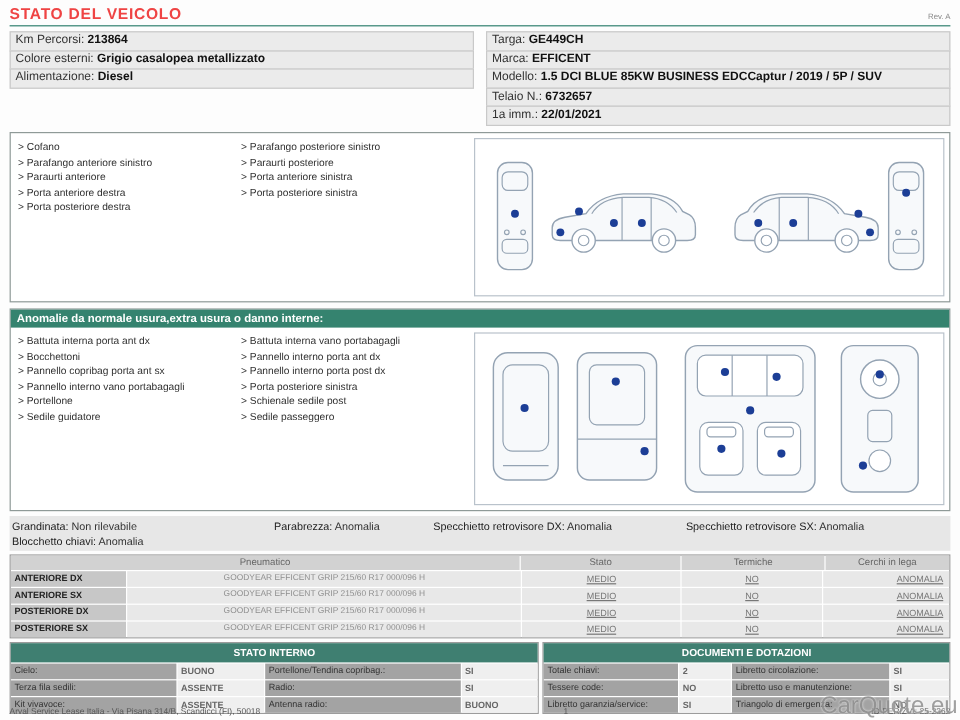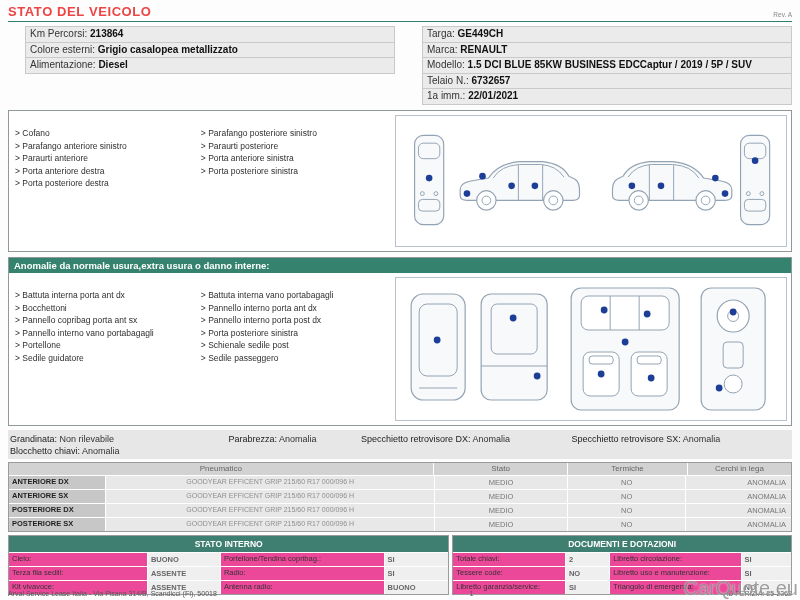--- a/index.html
+++ b/index.html
@@ -7,30 +7,30 @@
   body { width:800px; height:600px; font-family:"Liberation Sans", sans-serif; color:#333; }
   .page { position:relative; width:800px; height:600px; background:#fdfdfd; overflow:hidden; padding:4px 8px; }
 
   
   .hdr { display:flex; justify-content:space-between; align-items:flex-end; border-bottom:1.5px solid #31806f; padding-bottom:2px; }
   .title { color:#ef4444; font-weight:bold; font-size:13px; letter-spacing:.6px; }
   .rev { font-size:6.5px; color:#888; padding-bottom:1px; }
 
   
   .info { display:flex; gap:10px; margin-top:5px; }
-  .info-col { width:50%;margin-left:17px; }
+  .info-col { width:50%; }
   .irow { background:#ebebeb; border:1px solid #c9c9c9; margin-top:-1px; padding:1px 4px; font-size:10px; line-height:1.25; min-height:13px; }
   .ilab { color:#333; }
   .ival { font-weight:bold; color:#111; }
 
   
   .box { border:1px solid #8f9a98; margin-top:5px; background:#fff; }
   .box-hdr { background:#35836f; color:#fff; font-weight:bold; font-size:9.5px; padding:2px 5px; }
   .box-body { display:flex; }
-  .lists { flex:1; display:flex; padding:16px 4px 2px 6px; }
+  .lists { flex:1; display:flex; padding:5px 4px 2px 6px; }
   .lcol { flex:1; padding-right:4px; }
   .li { font-size:8.5px; color:#2f2f2f; line-height:1.3; margin:1.5px 0; padding-left:10px; text-indent:-10px; }
   .li::before { content:"> "; }
   .diagram { flex:1.05; border:1px solid #b9c2cb; margin:4px; background:#fff; }
   .ext-body { height:140px; }
   .int-body { height:152px; }
   .diagram svg { width:100%; height:100%; display:block; }
 
   
   .summary { margin-top:4px; background:#e7e7e7; padding:3px 2px 2px 2px; font-size:9px; color:#222; }
@@ -38,31 +38,31 @@
   .sitem .slab { color:#222; }
   .sitem .sval { color:#333; }
 
   
   .tires { margin-top:3px; border:1px solid #9b9b9b; background:#fff; }
   .trow { display:flex; gap:1px; margin-top:1px; }
   .trow:first-child { margin-top:0; }
   .th { background:#d2d2d2; color:#666; font-size:8px; text-align:center; padding:1.5px 2px; }
   .tl { background:#c7c7c7; color:#222; font-weight:bold; font-size:7.5px; padding:1.5px 3px; }
   .ts { background:#e8e8e8; color:#8f8f8f; font-size:7px; text-align:center; padding:2px 2px; }
-  .tv { background:#e8e8e8; color:#777; font-size:7.5px; text-align:center; padding:2px 2px; }
+  .tv { background:#e8e8e8; color:#777; font-size:7.5px; text-align:center; padding:2px 2px;text-decoration:underline; }
   .tv.right { text-align:right; padding-right:5px; }
 
   
   .bottom { display:flex; gap:3px; margin-top:3px; align-items:flex-start; }
   .btable { border:1px solid #9b9b9b; background:#fff; }
   .btable.left { width:56.5%; }
   .btable.right { width:43.5%; }
   .bt-hdr { background:#3f7f71; color:#fff; font-weight:bold; font-size:8.5px; text-align:center; padding:3px 2px; }
   .brow { display:flex; gap:1px; margin-top:1px; }
-  .bl { background:#ec4899; color:#333; font-size:7.5px; padding:1.5px 3px; white-space:nowrap; overflow:hidden; }
+  .bl { background:#a3a3a3; color:#333; font-size:7.5px; padding:1.5px 3px; white-space:nowrap; overflow:hidden; }
   .bv { background:#efefef; color:#666; font-weight:bold; font-size:7.5px; padding:2px 3px; }
 
   
   .footer { position:absolute; left:8px; right:8px; bottom:3px; display:flex; justify-content:space-between; font-size:7px; color:#555; }
   .watermark { position:absolute; right:2px; bottom:0px; font-size:20px; color:#919191; opacity:.85; z-index:5; text-shadow:0 0 2px #fff; }
 
   .shape { stroke:#94a3b3; }
 </style>
 </head>
 <body>
@@ -75,21 +75,21 @@
   </div>
 
   <div class="info">
     <div class="info-col">
       <div class="irow"><span class="ilab">Km Percorsi:</span> <span class="ival">213864</span></div>
       <div class="irow"><span class="ilab">Colore esterni:</span> <span class="ival">Grigio casalopea metallizzato</span></div>
       <div class="irow"><span class="ilab">Alimentazione:</span> <span class="ival">Diesel</span></div>
     </div>
     <div class="info-col">
       <div class="irow"><span class="ilab">Targa:</span> <span class="ival">GE449CH</span></div>
-      <div class="irow"><span class="ilab">Marca:</span> <span class="ival">RENAULT</span></div>
+      <div class="irow"><span class="ilab">Marca:</span> <span class="ival">EFFICENT</span></div>
       <div class="irow"><span class="ilab">Modello:</span> <span class="ival">1.5 DCI BLUE 85KW BUSINESS EDCCaptur / 2019 / 5P / SUV</span></div>
       <div class="irow"><span class="ilab">Telaio N.:</span> <span class="ival">6732657</span></div>
       <div class="irow"><span class="ilab">1a imm.:</span> <span class="ival">22/01/2021</span></div>
     </div>
   </div>
 
   <div class="box">
     <div class="box-body ext-body">
       <div class="lists">
         <div class="lcol">

